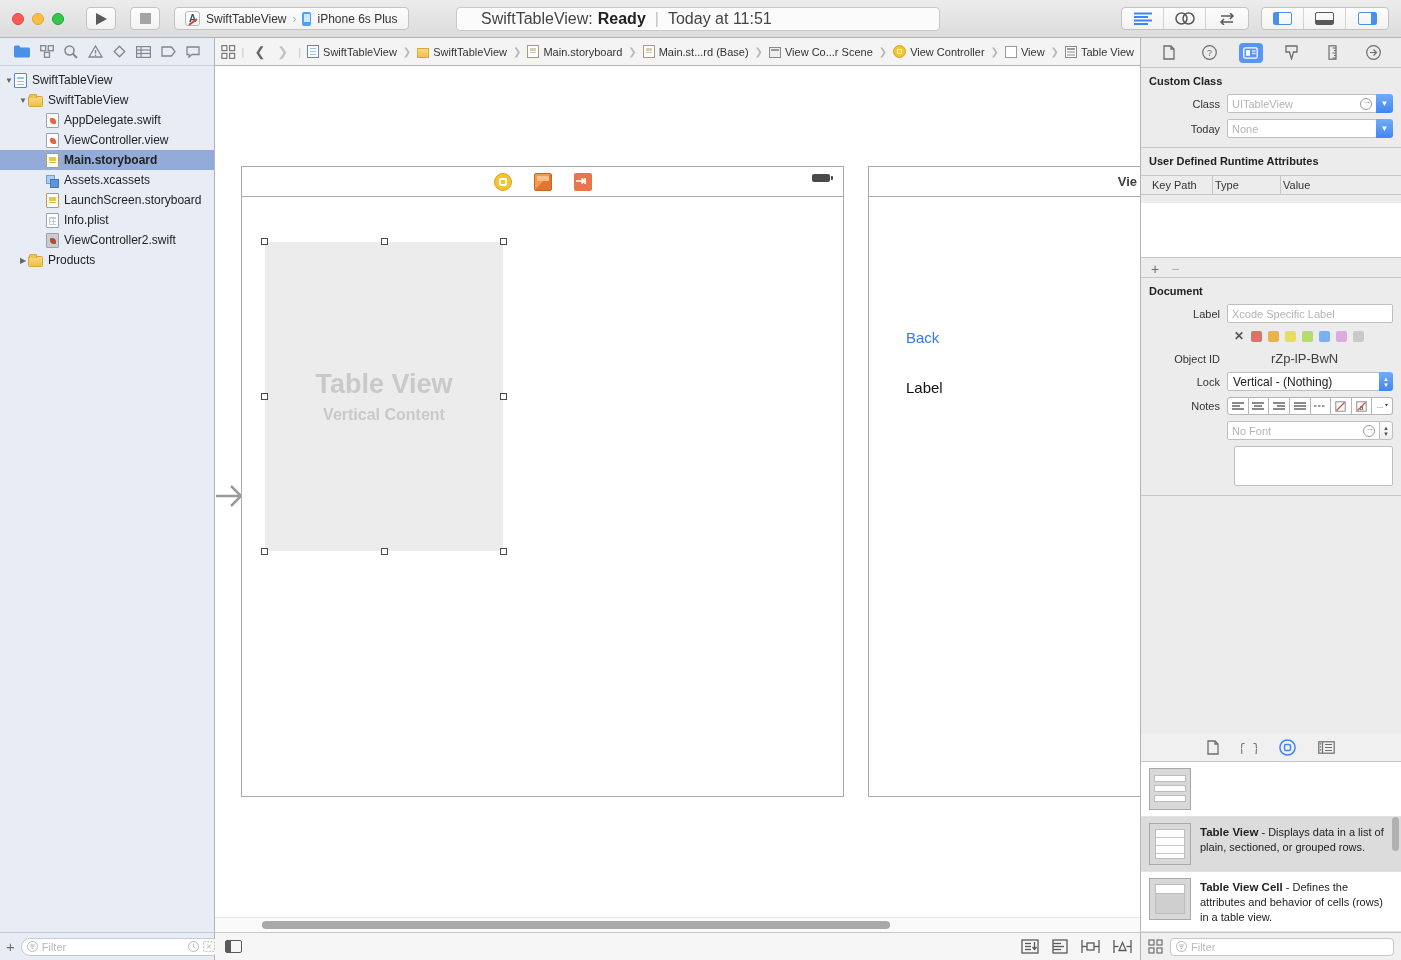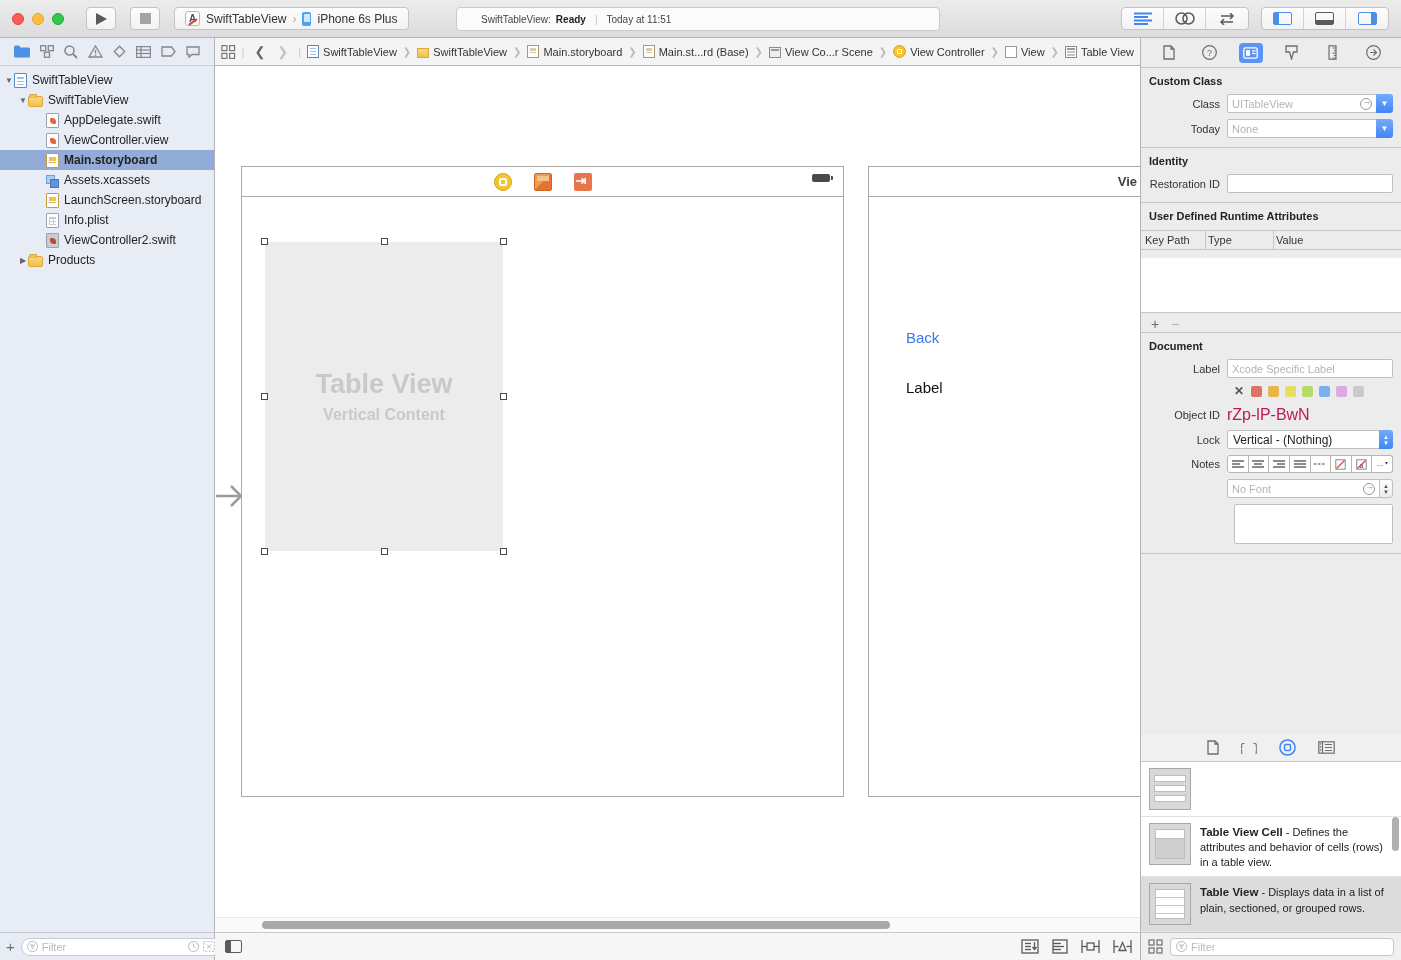--- a/index.html
+++ b/index.html
@@ -23,21 +23,21 @@
   .stop-glyph{ width:11px;height:11px;background:#a4a4a4;}
   .scheme { margin-left:14px; height:23px; border:1px solid #c3c3c3; border-radius:4px;
     background:linear-gradient(#fdfdfd,#f2f2f2); display:flex; align-items:center; padding:0 10px; gap:6px; font-size:12px; color:#333;}
   .crumb-sep{ color:#b0b0b0; font-size:12px; }
   .xcode-ic{ width:15px;height:15px;border-radius:3px;background:#fdfdfd;border:1px solid #b9b9b9;
     display:flex;align-items:center;justify-content:center;font-weight:bold;font-size:10px;color:#35506e;position:relative;}
   .xcode-ic::after{content:"";position:absolute;left:2px;bottom:2px;width:10px;height:2px;background:#d6493c;transform:rotate(-35deg);}
   .phone-ic{ width:9px;height:14px;border-radius:2px;background:#4aa3f5;position:relative;}
   .phone-ic::after{content:"";position:absolute;left:1.5px;top:2px;width:6px;height:8px;background:#cfe6fb;}
   .status { position:absolute; left:456px; top:7px; width:484px; height:24px; border:1px solid #c9c9c9; border-radius:4px;
-    background:#fbfbfb; display:flex; align-items:center; justify-content:flex-start; padding-left:24px; gap:5px; font-size:10px; color:#444;}
+    background:#fbfbfb; display:flex; align-items:center; justify-content:flex-start; padding-left:24px; gap:5px; font-size:16px; color:#444;}
   .status b{ color:#222; }
   .status .pipe{ color:#c0c0c0; margin:0 4px;}
   .tb-right{ position:absolute; right:12px; top:7px; display:flex; gap:12px; }
   .seg-group{ display:flex; height:23px; border:1px solid #c3c3c3; border-radius:4px; overflow:hidden;
     background:linear-gradient(#fdfdfd,#f2f2f2);}
   .seg{ width:42px; display:flex; align-items:center; justify-content:center; border-right:1px solid #d4d4d4;}
   .seg:last-child{ border-right:none; }
   .seg svg{ display:block; }
   .panel-rect{ width:19px; height:13px; border:1.5px solid #5a5a5a; border-radius:2px; position:relative;}
   .panel-rect.blue{ border-color:#4a90e7;}
@@ -150,29 +150,29 @@
   .flabel{ width:78px; text-align:right; padding-right:7px; color:#333; flex:none;}
   .tfield{ flex:1; height:19px; background:#fff; border:1px solid #bfbfbf; border-radius:2px; display:flex; align-items:center; padding:0 4px;}
   .tfield input{ border:none; outline:none; width:100%; font-size:11px; font-family:"Liberation Sans",sans-serif; color:#333; background:transparent;}
   .tfield input::placeholder{ color:#b4b4b4; }
   .circ-arrow{ flex:none; width:12px; height:12px; border:1px solid #9a9a9a; border-radius:50%; position:relative;}
   .circ-arrow::after{ content:"→"; position:absolute; left:1.5px; top:-2.5px; font-size:9px; color:#9a9a9a;}
   .dd-btn{ flex:none; width:17px; height:19px; margin-left:-1px; border-radius:0 3px 3px 0;
     background:linear-gradient(#74abf8,#3f86f5); display:flex; align-items:center; justify-content:center; color:#fff; font-size:8px;}
   .stepper{ flex:none; width:14px; height:19px; margin-left:-1px; border-radius:0 3px 3px 0;
     background:linear-gradient(#74abf8,#3f86f5); color:#fff; font-size:6px; display:flex; flex-direction:column; align-items:center; justify-content:center; line-height:6px;}
-  .attr-cols{ display:flex; height:20px; align-items:center; border-top:1px solid #c6c6c6; border-bottom:1px solid #c6c6c6; margin:8px -8px; padding:0 2px; color:#333;}
+  .attr-cols{ display:flex; height:20px; align-items:center; border-top:1px solid #c6c6c6; border-bottom:1px solid #c6c6c6; margin:8px -8px; padding:0 9px; color:#333;}
   .attr-col{ border-right:1px solid #c6c6c6; padding-left:2px; height:100%; display:flex; align-items:center;}
   .attr-body{ height:55px; background:#fff; border-bottom:1px solid #c6c6c6; margin:0 -8px;}
   .plusminus{ display:flex; gap:12px; padding:3px 2px 0 2px; color:#6b6b6b; font-size:14px;}
   .plusminus .dim{ color:#b0b0b0;}
   .swatch-row{ display:flex; align-items:center; gap:6px; margin:6px 0 8px 85px;}
   .swatch{ width:11px; height:11px; border-radius:2px; }
   .swatch-x{ color:#555; font-size:12px; font-weight:bold; margin-right:1px;}
-  .objid-val{ color:#be185d; font-size:16px;}
+  .objid-val{ color:#404040; font-size:13px;margin-left:44px;}
   .select-box{ flex:1; height:19px; background:#fff; border:1px solid #bfbfbf; border-radius:2px; display:flex; align-items:center; padding:0 5px; color:#222; font-size:12px;}
   .notes-group{ flex:1; display:flex; height:18px;}
   .nbtn{ flex:1; background:#fff; border:1px solid #b5b5b5; border-left:none; display:flex; align-items:center; justify-content:center;}
   .nbtn:first-child{ border-left:1px solid #b5b5b5; border-radius:3px 0 0 3px;}
   .nbtn:last-child{ border-radius:0 3px 3px 0;}
   .notes-textarea{ margin-left:85px; height:40px; background:#fff; border:1px solid #bfbfbf; border-radius:2px;}
   .insp-spacer{ height:207px; }
 
   
   .library{ position:absolute; left:0; bottom:28px; width:260px; background:#f4f4f4;}
@@ -582,29 +582,20 @@
     </div>
     <div class="frow">
       <span class="flabel">Today</span>
       <div class="tfield">
         <input placeholder="None" style="">
       </div>
       <div class="dd-btn">▼</div>
     </div>
   </div>
 
-  <div class="sec">
-    <div class="sec-title">Identity</div>
-    <div class="frow">
-      <span class="flabel">Restoration ID</span>
-      <div class="tfield">
-        <input style="">
-      </div>
-    </div>
-  </div>
 
   <div class="sec" style="padding-bottom:0">
     <div class="sec-title">User Defined Runtime Attributes</div>
     <div class="attr-cols">
       <span class="attr-col" style="width:63px">Key Path</span>
       <span class="attr-col" style="width:68px">Type</span>
       <span class="attr-col" style="flex:1;border-right:none">Value</span>
     </div>
     <div class="attr-body"></div>
     <div class="plusminus">
@@ -753,32 +744,32 @@
         </svg>
     </div>
     <div class="lib-list">
       <div class="lib-item">
         <div class="lib-thumb">
           <div class="bar"></div>
             <div class="bar"></div>
             <div class="bar"></div>
         </div>
       </div>
+      <div class="lib-item sel">
+        <div class="lib-thumb tv-thumb">
+            <div class="tbody"></div>
+          </div>
+        <div class="lib-text"><b>Table View</b><span> - </span><span>Displays data in a list of plain, sectioned, or grouped rows.</span></div>
+      </div>
       <div class="lib-item">
         <div class="lib-thumb cell-thumb">
             <div class="cellbar"></div>
             <div class="cellrest"></div>
           </div>
         <div class="lib-text"><b>Table View Cell</b><span> - </span><span>Defines the attributes and behavior of cells (rows) in a table view.</span></div>
-      </div>
-      <div class="lib-item sel">
-        <div class="lib-thumb tv-thumb">
-            <div class="tbody"></div>
-          </div>
-        <div class="lib-text"><b>Table View</b><span> - </span><span>Displays data in a list of plain, sectioned, or grouped rows.</span></div>
       </div>
       <div class="lib-scroll"></div>
     </div>
   </div>
 </div>
 
 <div class="lib-filterbar">
   <svg class="grid-ic" width="15" height="15" viewBox="0 0 15 15">
       <g fill="none" stroke="#6e6e6e" stroke-width="1.2">
         <rect x="1" y="1" width="5" height="5"></rect>

